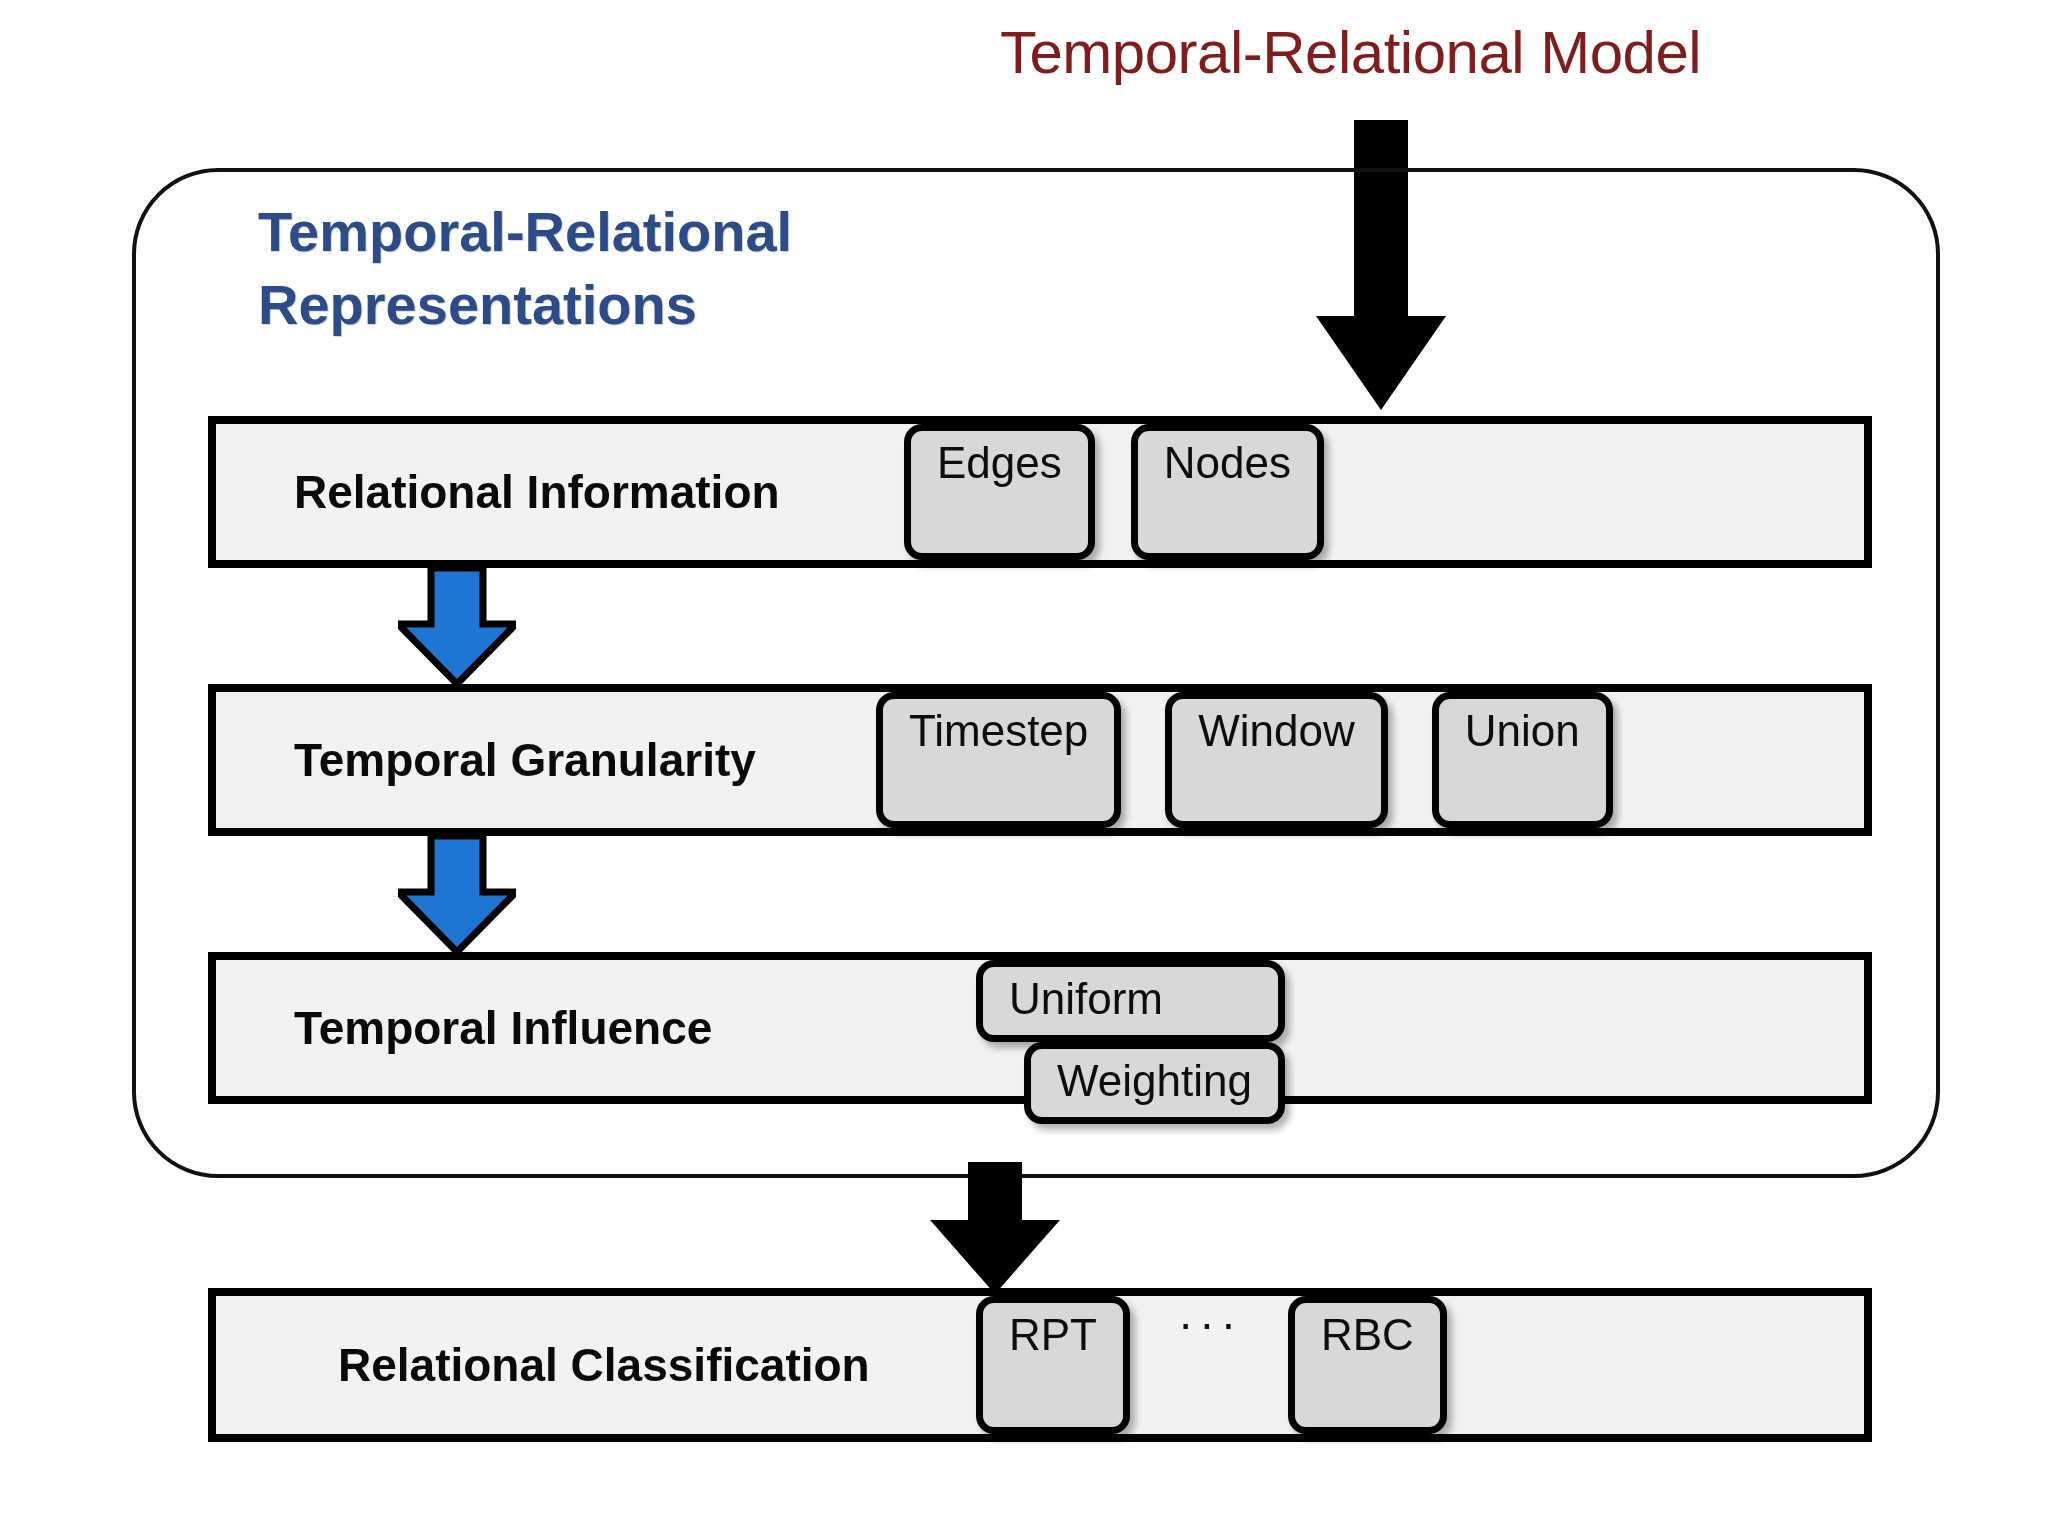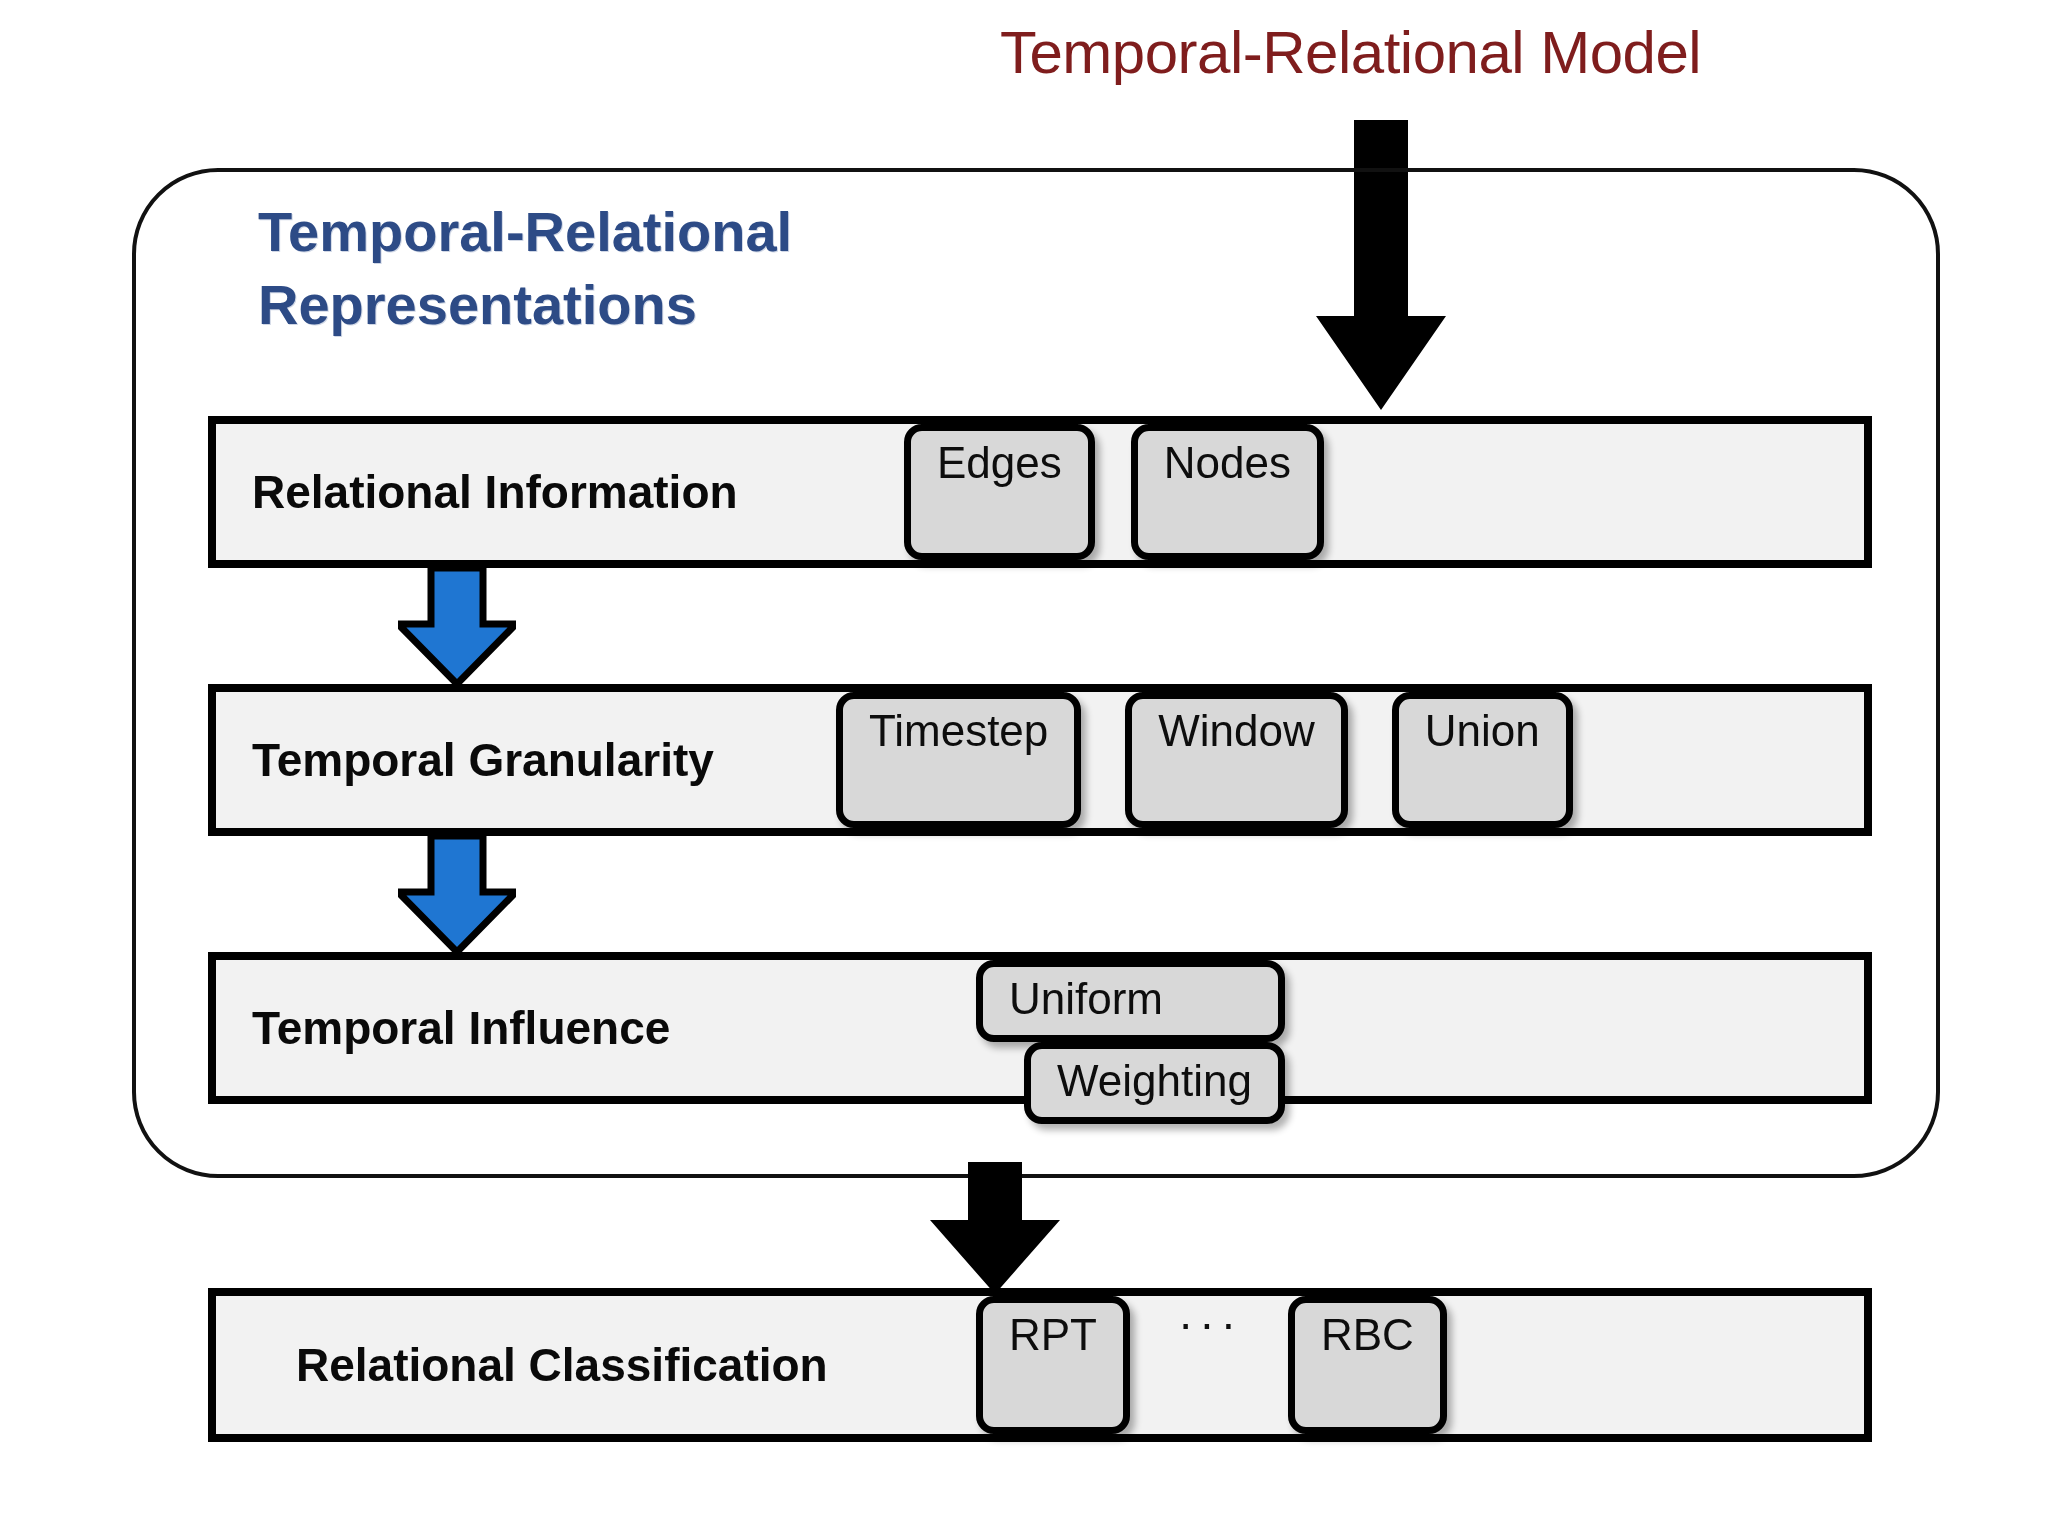--- a/index.html
+++ b/index.html
@@ -72,29 +72,30 @@
   .row-bar.r3 { top: 952px; }
   .row-bar.r4 { top: 1288px; height: 154px; padding-left: 44px; }
 
   .row-label {
     font-size: 46px;
     font-weight: bold;
     color: #0a0a0a;
     white-space: nowrap;
     padding-left: 36px;
     font-family: "Liberation Sans", sans-serif;
+    margin-left: 42px;
   }
 
   .pill-group {
     display: flex;
     position: absolute;
     height: 100%;
   }
   .pg-r1 { left: 688px; }
-  .pg-r2 { left: 620px; border-radius: 32px; }
+  .pg-r2 { left: 660px; border-radius: 32px; }
   .pg-r3 { left: 760px; flex-direction: column; }
   .pg-r4 { left: 760px; }
 
   .pill {
     background: #d8d8d8;
     border: 7px solid #000000;
     border-radius: 18px;
     box-shadow: 5px 6px 7px rgba(0,0,0,0.30);
     font-size: 44px;
     color: #0d0d0d;

